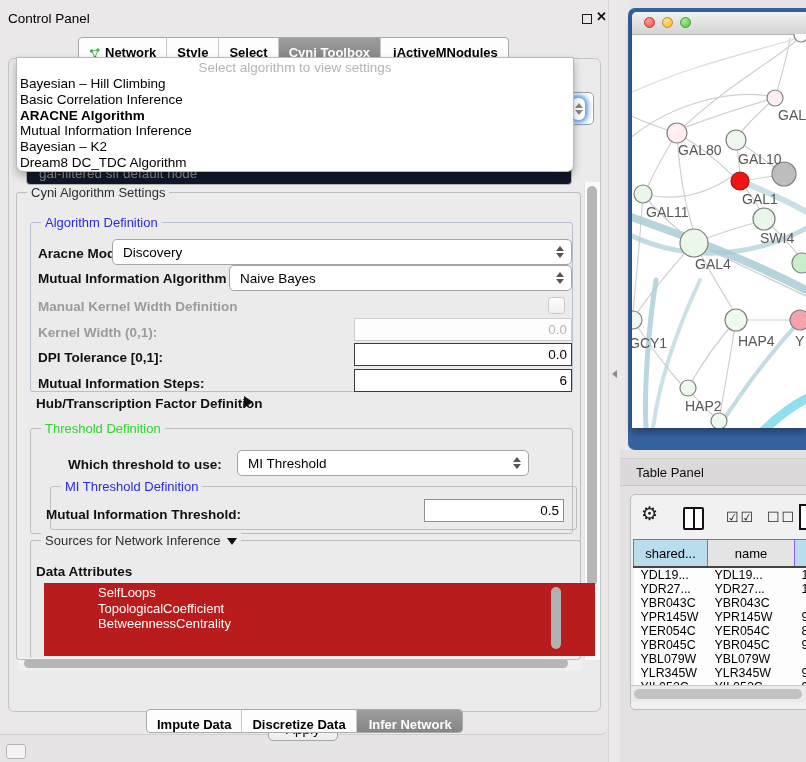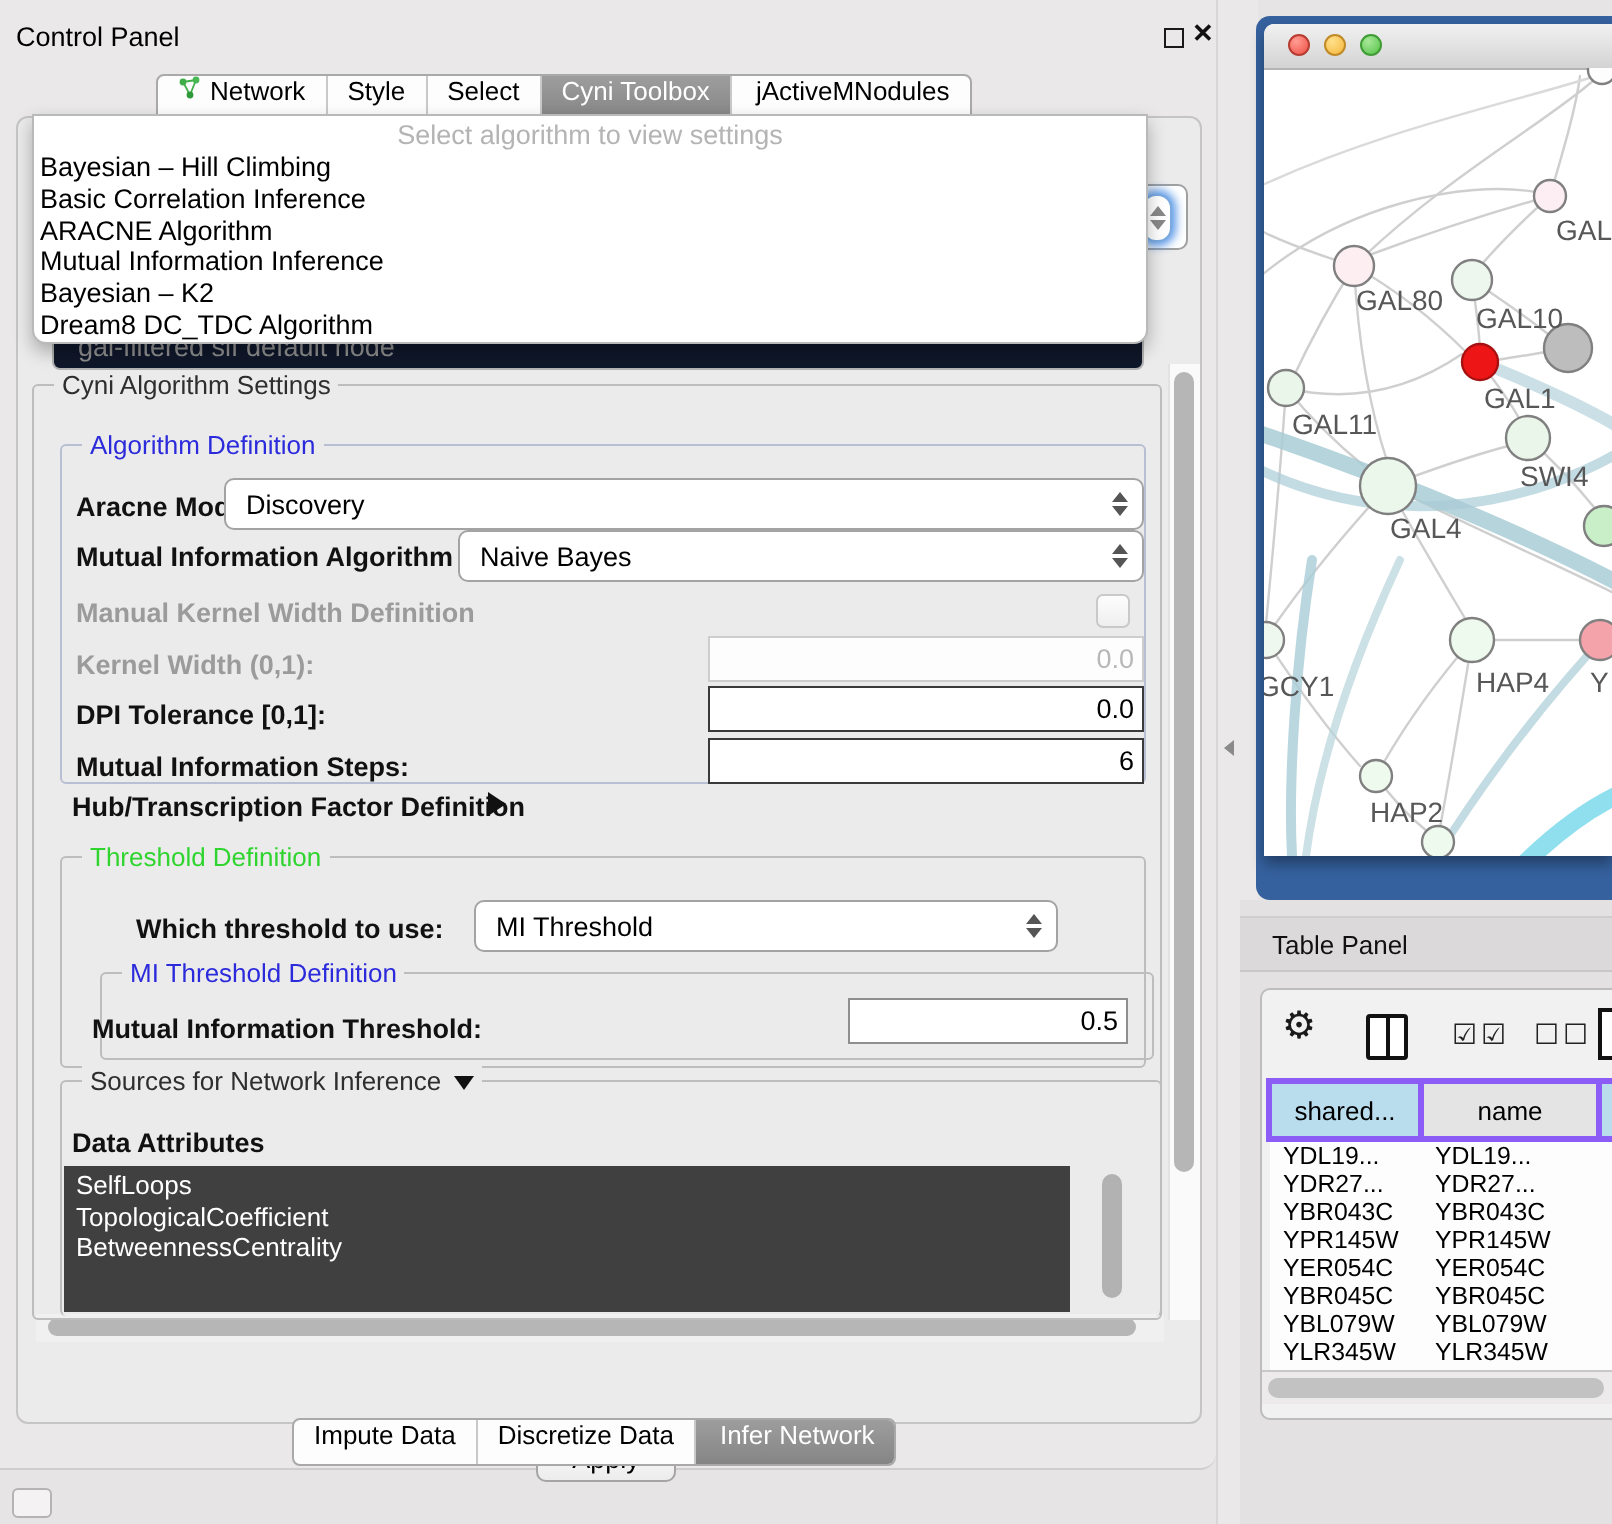--- a/index.html
+++ b/index.html
@@ -8,39 +8,39 @@
   
   #control-panel{position:absolute;left:0;top:0;width:608px;height:734px;background:#eae8e8;
        border-bottom:1px solid #cfcdcd;border-radius:0 0 8px 0;}
   .cp-title{position:absolute;left:8px;top:11px;font-size:13.5px;color:#000;}
   .float-btn{position:absolute;left:582px;top:14px;width:8px;height:8px;border:1.5px solid #1a1a1a;background:transparent;}
   .close-btn{position:absolute;left:596px;top:9px;font-size:13px;font-weight:bold;color:#111;}
   .tabbar{position:absolute;display:flex;height:22px;background:#fdfdfd;border:1px solid #a9a9a9;
        border-radius:4px;overflow:hidden;font-size:13px;}
   #tab-bar{left:78px;top:37px;}
   #bottom-tab-bar{left:146px;top:709px;}
-  .tab{display:flex;align-items:flex-start;gap:4px;padding:0 10px;border-right:1px solid #c9c9c9;color:#000;white-space:nowrap;}
+  .tab{display:flex;align-items:flex-end;gap:4px;padding:0 10px;border-right:1px solid #c9c9c9;color:#000;white-space:nowrap;font-weight:bold;}
   .tab:last-child{border-right:none;padding-left:12px;}
   .tab.selected{background:linear-gradient(#9d9d9d,#858585);color:#fff;}
   .cp-inner{position:absolute;left:8px;top:58px;width:591px;height:652px;background:#ecebeb;
        border:1px solid #c6c5c5;border-radius:6px;}
   
   .bg-combo{position:absolute;left:26px;top:160px;width:546px;height:25px;background:#0f172a;
        border:1px solid #b3b3b3;border-radius:4px;font-size:13.5px;color:#8f8f8f;line-height:25px;padding-left:12px;box-sizing:border-box;}
   .bg-combo-frag{position:absolute;left:566px;top:92px;width:26px;height:31px;background:#fff;
        border:1px solid #a0a0a0;border-radius:0 5px 5px 0;}
   .stepper-pill{position:absolute;left:4px;top:4px;width:13px;height:22px;border-radius:7px;background:#fff;
        border:1px solid #7aaae0;box-shadow:0 0 5px 2px rgba(80,145,230,.95);}
   
   .algo-popup{position:absolute;left:16px;top:57px;width:556px;height:113px;background:#fff;
        border:1px solid #b9b9b9;border-radius:0 0 7px 7px;box-shadow:0 4px 9px rgba(0,0,0,.28);z-index:30;}
   .algo-placeholder{text-align:center;color:#b4b4b4;font-size:13.5px;height:17px;line-height:17px;margin-top:1px;}
   .algo-list{list-style:none;margin:0;padding:0 0 0 3px;}
   .algo-list li{font-size:13.5px;height:15.8px;line-height:15.8px;color:#000;}
-  .algo-list li.bold{font-weight:normal;}
+  .algo-list li.bold{font-weight:bold;}
   
   .vscroll{position:absolute;left:584px;top:182px;width:15px;height:478px;background:#fafafa;border-left:1px solid #e2e2e2;}
   .vscroll .thumb{position:absolute;left:2px;top:4px;width:10px;height:400px;background:#b6b6b6;border-radius:5px;}
   .hscroll{position:absolute;left:18px;top:657px;width:564px;height:14px;background:#f1f0f0;}
   .hscroll .thumb{position:absolute;left:6px;top:2px;width:544px;height:9px;background:#b6b6b6;border-radius:5px;}
   
   .group{position:absolute;border:1px solid #bdbdbd;border-radius:3px;}
   .legend{position:absolute;top:-8px;left:10px;background:#ecebeb;padding:0 4px;font-size:13px;color:#2e2e2e;white-space:nowrap;}
   .legend.blue{color:#2b2bdb;}
   .legend.green{color:#2fd42f;}
@@ -54,21 +54,21 @@
   .field{position:absolute;height:23px;background:#fff;border:1px solid #8f8f8f;font-size:13.5px;
        text-align:right;padding:0 4px;box-sizing:border-box;font-family:"Liberation Sans",sans-serif;color:#000;}
   .field.strong{border:1.3px solid #3a3a3a;}
   .field.dis{border:1px solid #cdcdcd;color:#b7b7b7;background:#fdfdfd;}
   .checkbox{position:absolute;left:548px;top:297px;width:15px;height:15px;border:1px solid #c9c9c9;
        border-radius:3.5px;background:linear-gradient(#fdfdfd,#efefef);}
   .tri-right{position:absolute;left:244px;top:396px;width:0;height:0;border-left:9px solid #111;
        border-top:6px solid transparent;border-bottom:6px solid transparent;}
   .tri-down{display:inline-block;width:0;height:0;border-top:7px solid #111;border-left:5px solid transparent;
        border-right:5px solid transparent;margin-left:6px;}
-  .attr-list{position:absolute;left:32px;top:583px;width:503px;height:73px;background:#404040;overflow:hidden;}
+  .attr-list{position:absolute;left:44px;top:583px;width:503px;height:73px;background:#b91c1c;overflow:hidden;padding-left:48px;}
   .attr-list ul{list-style:none;margin:0;padding:2px 0 0 6px;}
   .attr-list li{color:#fff;font-size:13px;height:15.5px;line-height:15.5px;}
   .attr-thumb{position:absolute;left:551px;top:587px;width:10px;height:62px;background:#b2b2b2;border-radius:5px;}
   .button{position:absolute;left:268px;top:675px;width:70px;height:22px;background:linear-gradient(#fff,#ececec);
        border:1px solid #a5a5a5;border-radius:5px;font-size:13.5px;text-align:center;line-height:20px;
        font-family:"Liberation Sans",sans-serif;color:#000;padding:0;margin-top:44px;}
   .mini-icon{position:absolute;left:6px;top:744px;width:18px;height:13px;border:1px solid #b5b3b3;border-radius:3px;background:#f4f2f2;}
   
   .divider{position:absolute;left:608px;top:0;width:20px;height:762px;background:#eae8e8;
        border-left:1px solid #d8d6d6;}
@@ -89,21 +89,21 @@
        border-top:1px solid #cfcdcd;border-bottom:1px solid #c8c6c6;font-size:13px;color:#111;
        line-height:28px;padding-left:16px;box-sizing:border-box;}
   .tp-window{position:absolute;left:10px;top:44px;width:176px;height:214px;background:#f2f1f1;
        border:1px solid #bdbdbd;border-radius:5px 0 0 5px;overflow:hidden;}
   .gear{position:absolute;left:10px;top:8px;font-size:19px;color:#1a1a1a;line-height:22px;}
   .colicon{position:absolute;left:52px;top:12px;width:17px;height:19px;border:2px solid #111;border-radius:2px;background:#fff;}
   .colicon div{position:absolute;left:50%;top:0;width:2px;height:100%;background:#111;transform:translateX(-50%);}
   .cbpair{position:absolute;top:14px;font-size:14px;color:#222;letter-spacing:2px;}
   .docicon{position:absolute;left:168px;top:9px;width:16px;height:22px;border:2px solid #111;background:#fff;}
   .tbl{position:absolute;left:2px;top:44px;border-collapse:collapse;table-layout:fixed;}
-  .tbl th{font-size:13px;font-weight:normal;height:24px;border:3px solid #8b5cf6;background:#badded;overflow:hidden;white-space:nowrap;text-align:center;}
+  .tbl th{font-size:13px;font-weight:normal;height:24px;border:1px solid #8b5cf6;background:#badded;overflow:hidden;white-space:nowrap;text-align:center;}
   .tbl th.mid{background:#e5e4e4;}
   .tbl thead tr{border-bottom:2px solid #454545;}
   .tbl td{font-size:12.4px;height:13.6px;padding:0 0 0 7px;background:#fdfdfd;white-space:nowrap;overflow:hidden;color:#000;}
   .tp-hscroll{position:absolute;left:0;top:190px;width:176px;height:16px;background:#eceaea;border-top:1px solid #c8c8c8;}
   .tp-hscroll div{position:absolute;left:3px;top:3px;width:168px;height:10px;background:#c2c2c2;border-radius:5px;}
 </style>
 </head>
 <body>
 
 <div id="control-panel">

